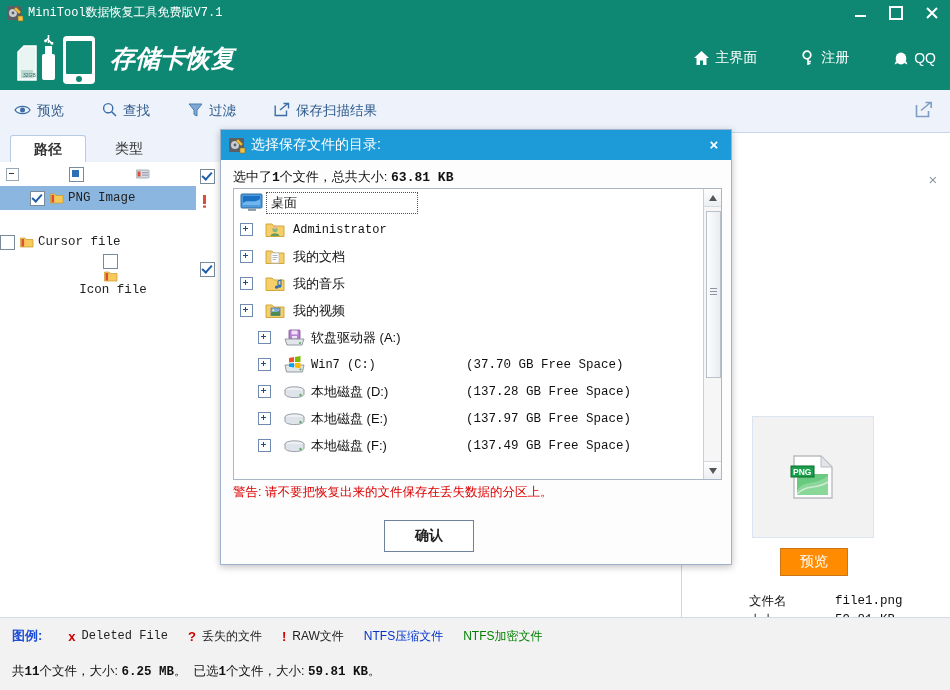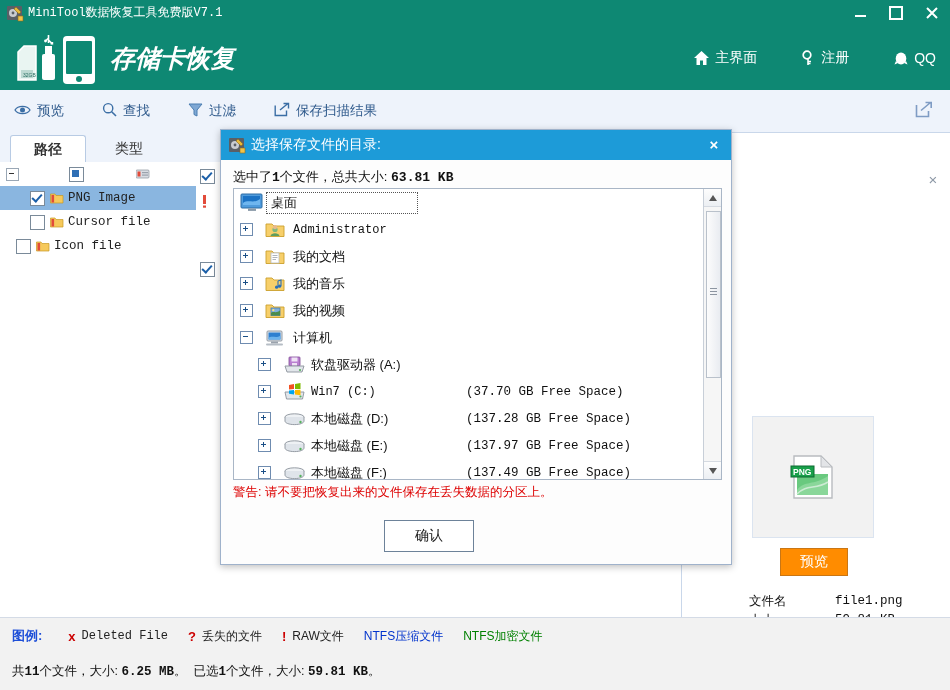--- a/index.html
+++ b/index.html
@@ -122,21 +122,21 @@
   .sb-arrow{width:17px;height:17px;display:flex;align-items:center;justify-content:center;
             background:linear-gradient(#fdfdfd,#eceff3);border-bottom:1px solid #d5dae1;cursor:pointer;}
   .sb-arrow.bot{position:absolute;bottom:0;border-bottom:none;border-top:1px solid #d5dae1;}
   .sb-thumb{position:absolute;left:2px;top:22px;width:13px;height:165px;
             background:linear-gradient(90deg,#fcfcfc,#e9ecf1);border:1px solid #b9c1cb;cursor:pointer;}
   .sb-thumb .grip{position:absolute;left:3px;top:76px;width:7px;height:7px;}
   .sb-thumb .grip i{display:block;height:1px;background:#8c95a1;margin-bottom:2px;}
   .dlg-warn{position:absolute;left:12px;top:354px;font-size:12.5px;color:#dd0000;}
   .dlg-ok{position:absolute;left:163px;top:390px;width:88px;height:30px;background:#fff;
           border:1px solid #6d8299;font-size:14px;display:flex;align-items:center;
-          justify-content:center;cursor:pointer;}
+          justify-content:center;cursor:pointer;font-weight:bold;}
   .dlg-cancel{position:absolute;left:259px;top:390px;width:88px;height:30px;background:#fff;
           border:1px solid #6d8299;font-size:14px;display:flex;align-items:center;
           justify-content:center;cursor:pointer;}
 </style>
 </head>
 <body>
 
 <div class="app">
 
   <div class="titlebar">
@@ -288,32 +288,32 @@
       <i class="cbox checked"></i>
       <span class="ficon">
         <svg width="14" height="14" viewBox="0 0 14 14">
           <path d="M0.5 3 H5 L6 4.5 H13 V12 H0.5 Z" fill="#f6c95b" stroke="#c79a22" stroke-width=".7"></path>
           <rect x="1.5" y="4" width="2.6" height="7.5" fill="#e24b3a"></rect>
         </svg>
       </span>
       <span>PNG Image</span>
     </div>
 
-    <div class="treerow" style="padding-left:30px;">
+    <div class="treerow" style="margin-top:20px;">
       <i class="cbox"></i>
       <span class="ficon">
         <svg width="14" height="14" viewBox="0 0 14 14">
           <path d="M0.5 3 H5 L6 4.5 H13 V12 H0.5 Z" fill="#f6c95b" stroke="#c79a22" stroke-width=".7"></path>
           <rect x="1.5" y="4" width="2.6" height="7.5" fill="#e24b3a"></rect>
         </svg>
       </span>
       <span>Cursor file</span>
     </div>
 
-    <div class="treerow" style="padding-left:16px;">
+    <div class="treerow" style="padding-left:30px;flex-direction:column;">
       <i class="cbox"></i>
       <span class="ficon">
         <svg width="14" height="14" viewBox="0 0 14 14">
           <path d="M0.5 3 H5 L6 4.5 H13 V12 H0.5 Z" fill="#f6c95b" stroke="#c79a22" stroke-width=".7"></path>
           <rect x="1.5" y="4" width="2.6" height="7.5" fill="#e24b3a"></rect>
         </svg>
       </span>
       <span>Icon file</span>
     </div>
   </div>
@@ -491,34 +491,20 @@
             <svg width="20" height="17" viewBox="0 0 20 17">
               <path d="M1 3 H7 L9 5 H19 V15.5 H1 Z" fill="#f7cf6a" stroke="#cb9f2c" stroke-width=".9"></path>
               <rect x="6" y="6" width="9" height="7.5" fill="#7fb0dc" stroke="#4a7ba8" stroke-width=".8"></rect>
               <path d="M6 11 C8 8.5 11 12 15 8.5 V13.5 H6 Z" fill="#4c8d4b"></path>
               <circle cx="8.3" cy="8.2" r="1.1" fill="#ffe27a"></circle>
             </svg>
           </span>
           <span class="dt-label">我的视频</span>
         </div>
 
-        <div class="dt-row" style="padding-left:6px;">
-          <i class="exp2"></i>
-          <span style="width:12px;"></span>
-          <span style="width:22px;height:18px;margin-right:6px;flex:none;">
-            <svg width="20" height="17" viewBox="0 0 20 17">
-              <rect x="2" y="2" width="15" height="10" rx="1" fill="#dfe4ea" stroke="#8b929b" stroke-width=".9"></rect>
-              <rect x="3.5" y="3.5" width="12" height="7" fill="#2d7fd0"></rect>
-              <path d="M3.5 9 C7 6 11 10 15.5 6.5 L15.5 10.5 L3.5 10.5 Z" fill="#6bb2ec"></path>
-              <rect x="6" y="12.5" width="7" height="2" fill="#9aa2ac"></rect>
-              <rect x="1" y="14.5" width="17" height="2" rx="1" fill="#b6bdc5"></rect>
-            </svg>
-          </span>
-          <span class="dt-label">计算机</span>
-        </div>
 
         <div class="dt-row" style="padding-left:24px;">
           <i class="exp2 plus"></i>
           <span style="width:12px;"></span>
           <span style="width:24px;height:18px;margin-right:4px;flex:none;">
             <svg width="23" height="18" viewBox="0 0 23 18">
               <rect x="6" y="1" width="11" height="9" rx=".8" fill="#b97fd0" stroke="#7d4a94" stroke-width=".8"></rect>
               <rect x="8.5" y="1.5" width="6" height="4" fill="#efe3f5"></rect>
               <rect x="9" y="7" width="5" height="2.6" fill="#efe3f5"></rect>
               <path d="M2 10 H21 L19 16 H4 Z" fill="#e2e6eb" stroke="#8b929b" stroke-width=".9"></path>

